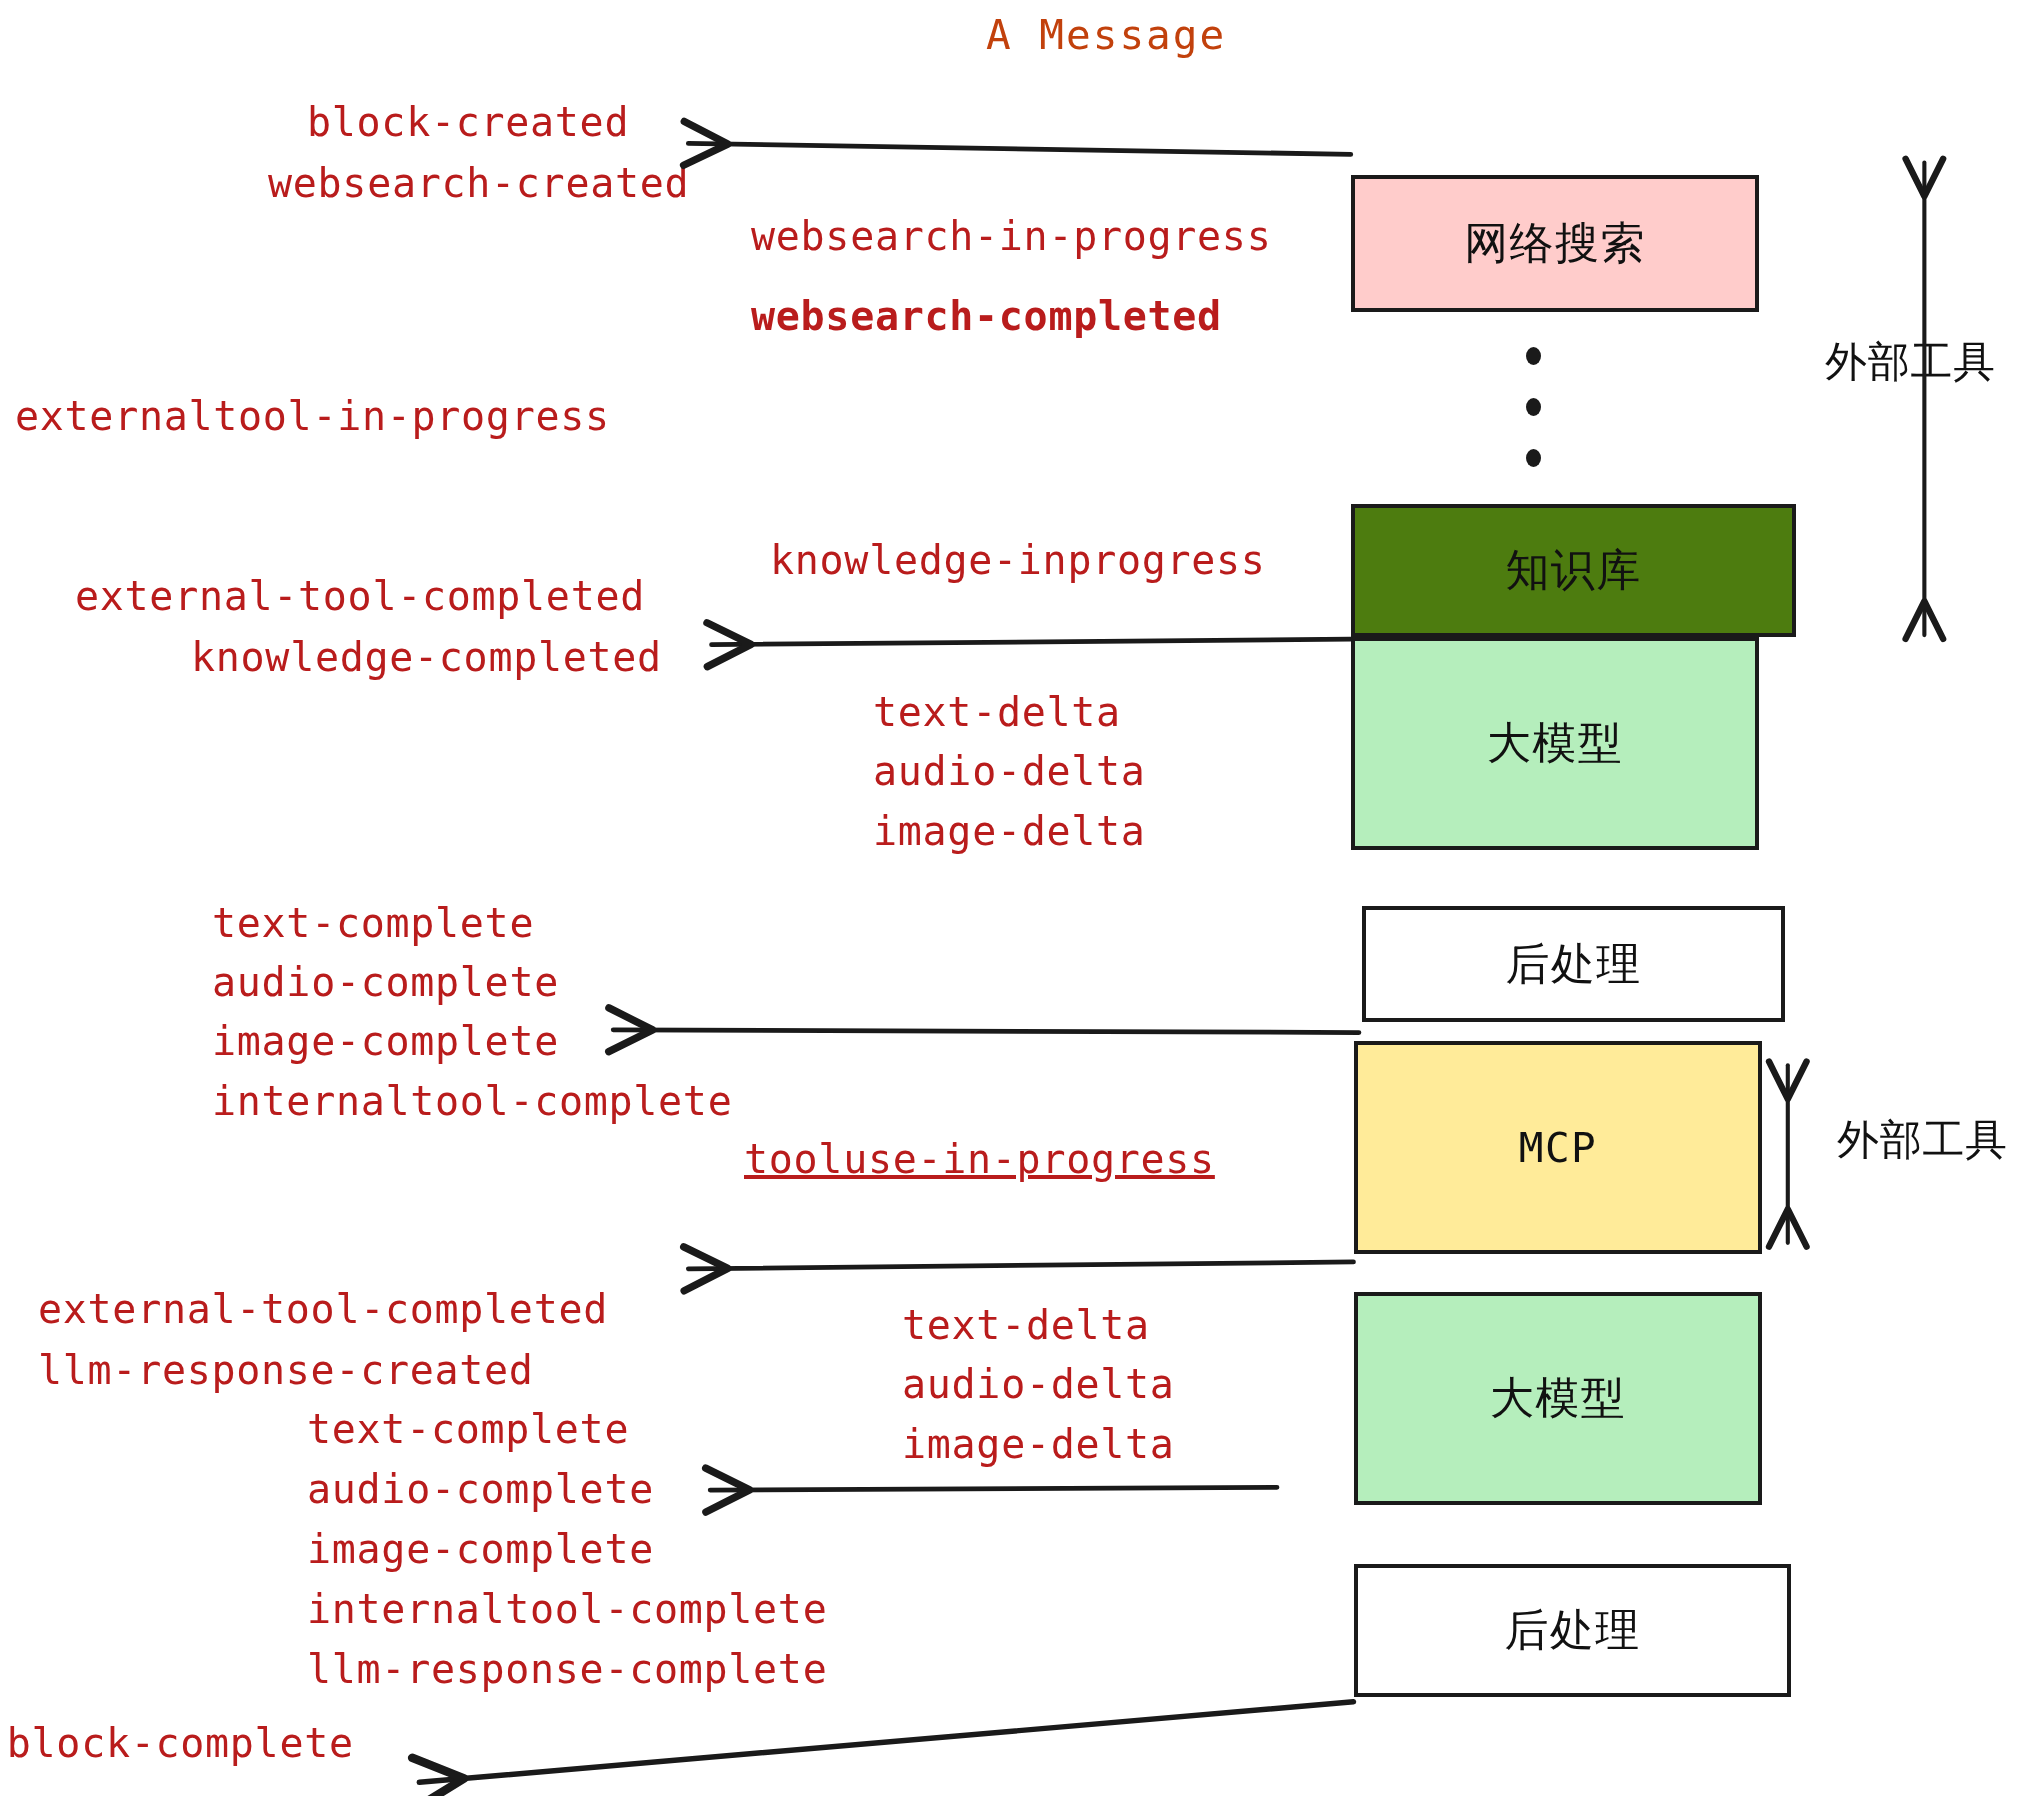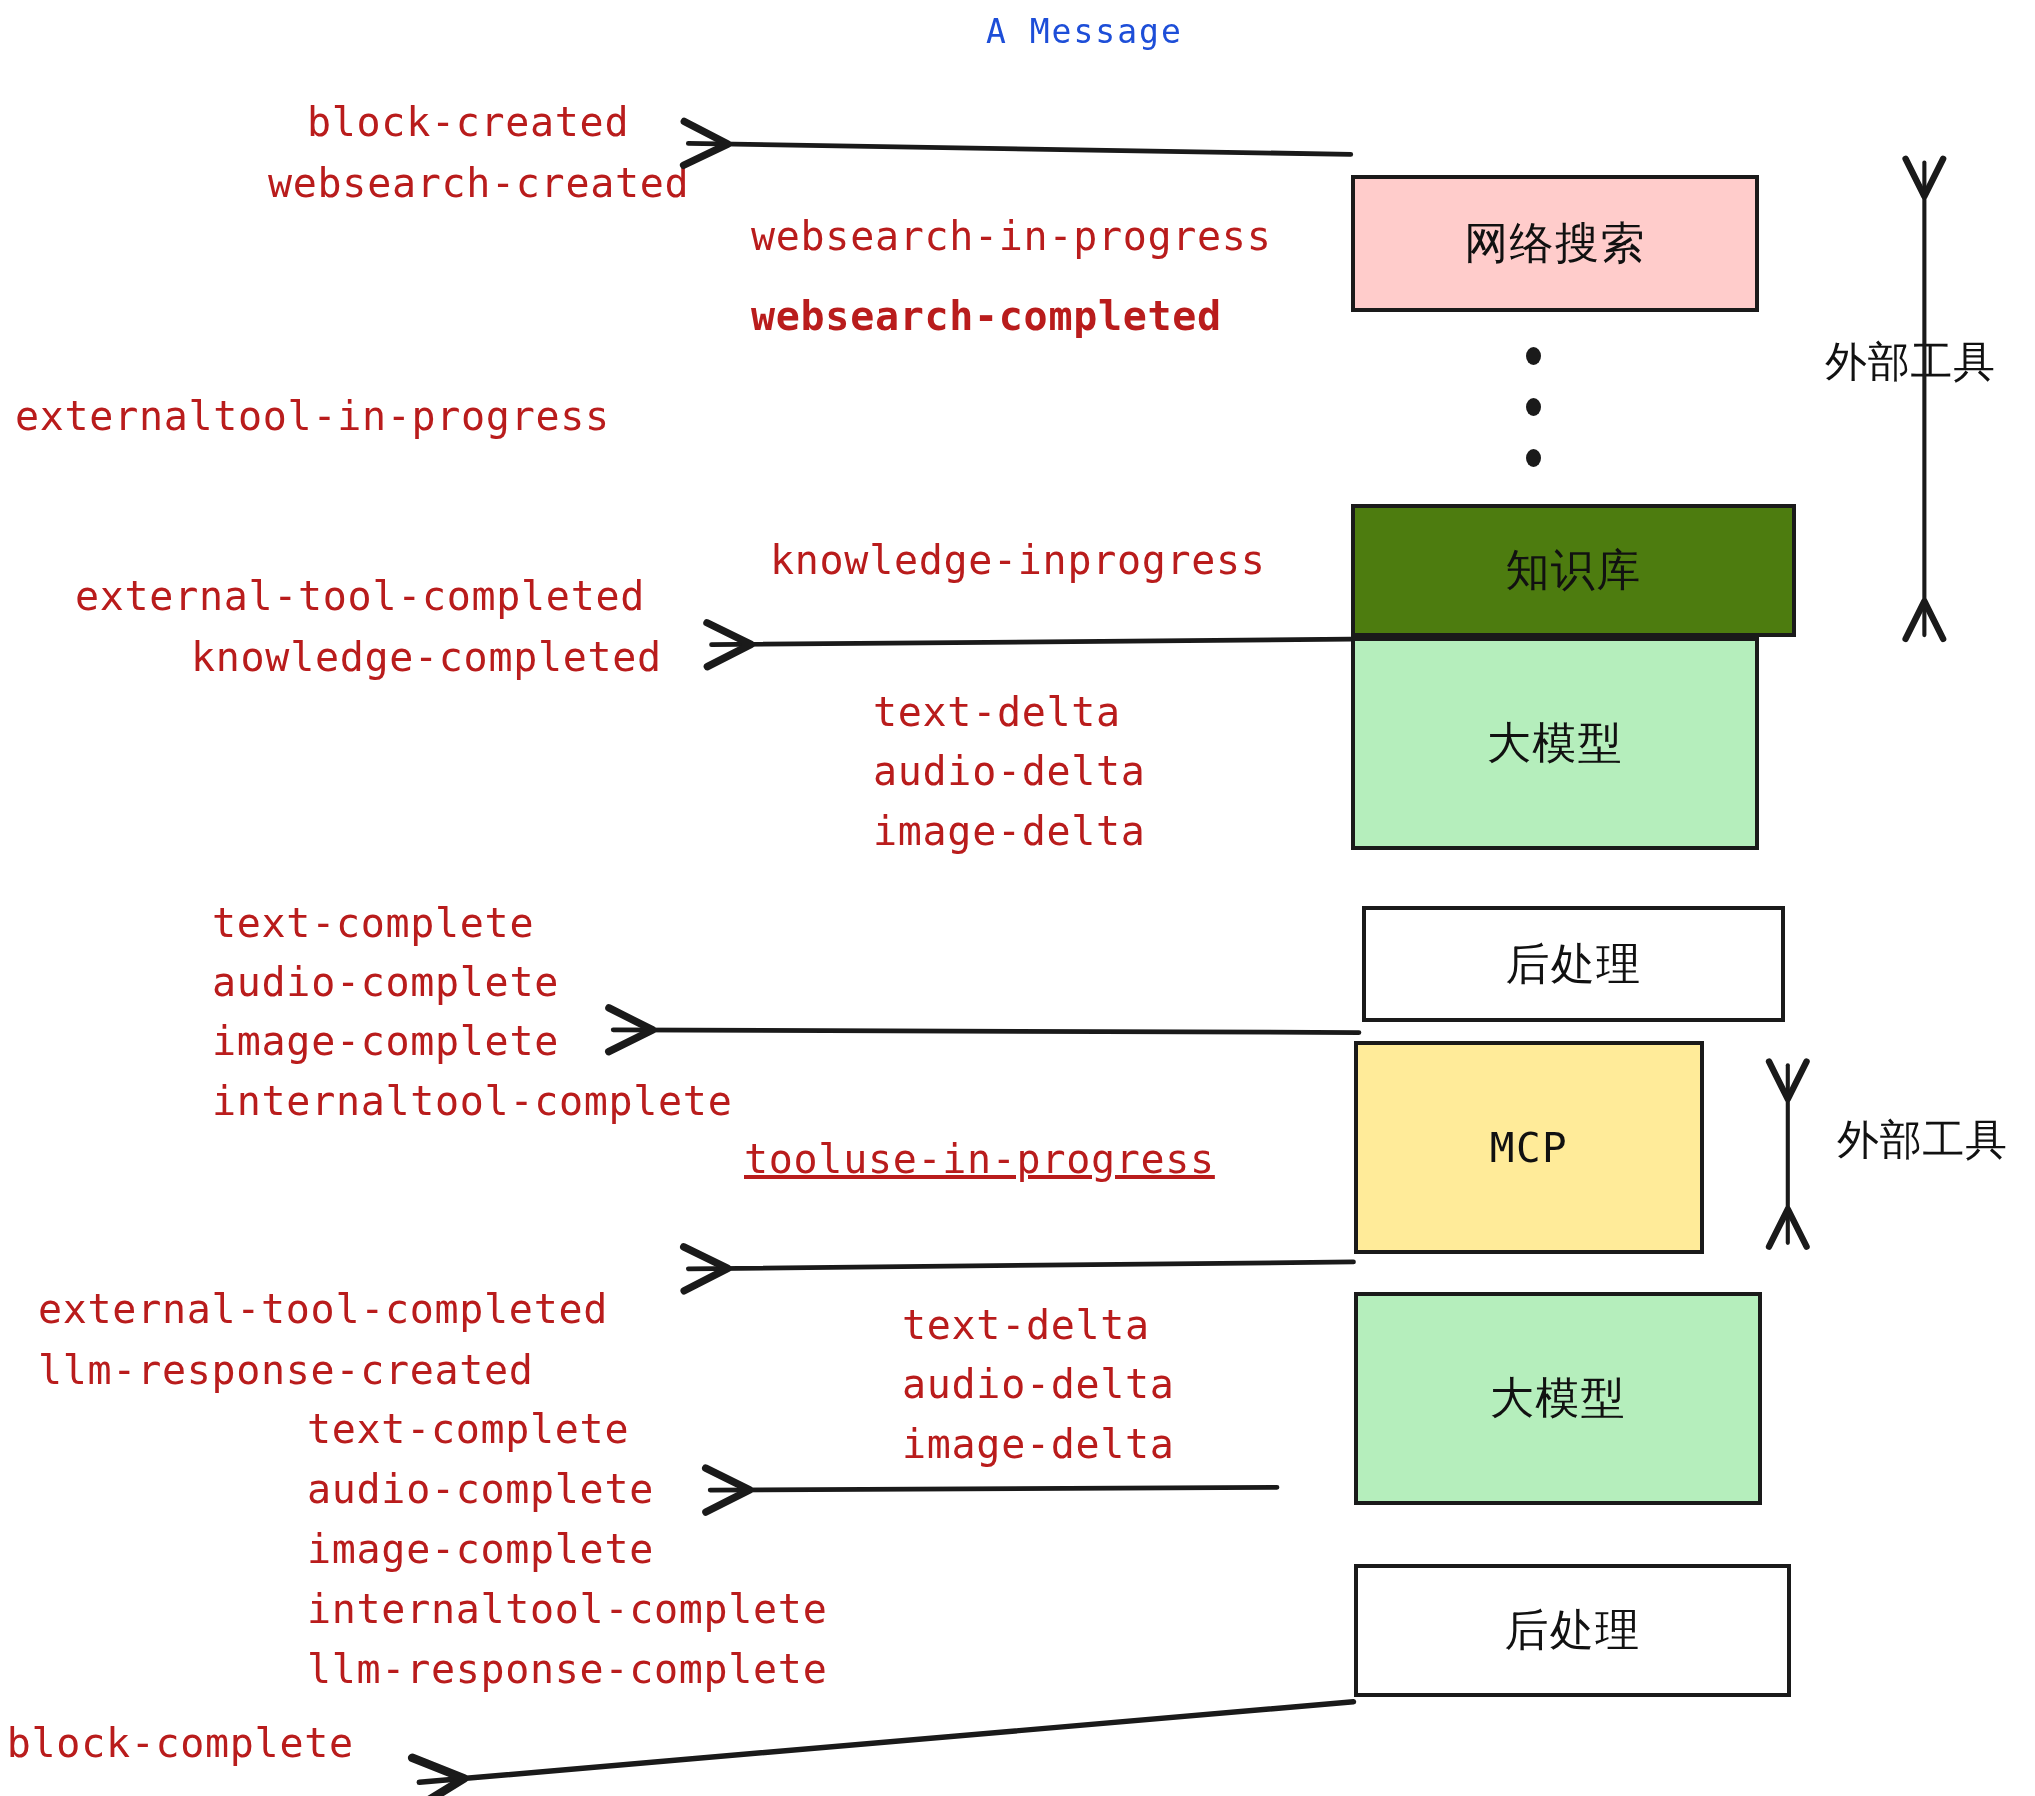--- a/index.html
+++ b/index.html
@@ -23,23 +23,23 @@
     font-family: "DejaVu Sans Mono", monospace;
     font-size: 40px;
     letter-spacing: 0.7px;
     color: #b91c1c;
     white-space: nowrap;
     line-height: 1;
   }
   .title {
     position: absolute;
     font-family: "DejaVu Sans Mono", monospace;
-    font-size: 33px;
+    font-size: 41px;
     letter-spacing: 2px;
-    color: #1d4ed8;
+    color: #c2410c;
     white-space: nowrap;
     line-height: 1;
   }
   
   .node {
     position: absolute;
     box-sizing: border-box;
     border: 4.8px solid #1a1a1a;
     display: flex;
     align-items: center;
@@ -134,21 +134,21 @@
   </div>
 
   <div class="node" style="left:1351px; top:637px;  width:408px; height:213px; background:#b5eebc;">
     <span class="node-label">大模型</span>
   </div>
 
   <div class="node" style="left:1362px; top:906px; width:423px; height:116px; background:#ffffff;">
     <span class="node-label">后处理</span>
   </div>
 
-  <div class="node" style="left:1354px; top:1041px; width:350px; height:213px; background:#ffeb99;">
+  <div class="node" style="left:1354px; top:1041px; width:408px; height:213px; background:#ffeb99;">
     <span class="node-label latin">MCP</span>
   </div>
 
   <div class="node" style="left:1354px; top:1292px; width:408px; height:213px; background:#b5eebc;">
     <span class="node-label">大模型</span>
   </div>
 
   <div class="node" style="left:1354px; top:1564px; width:437px; height:133px; background:#ffffff;">
     <span class="node-label">后处理</span>
   </div>

